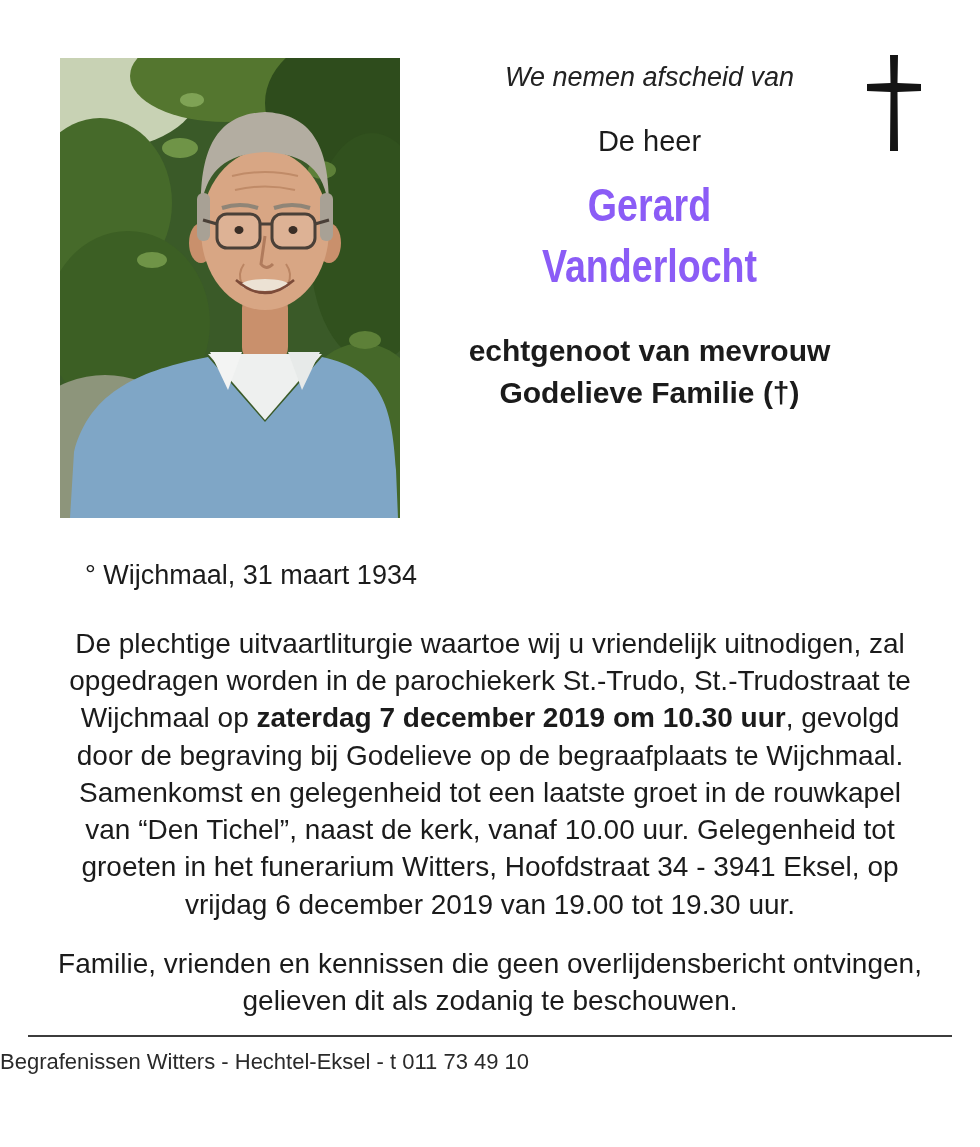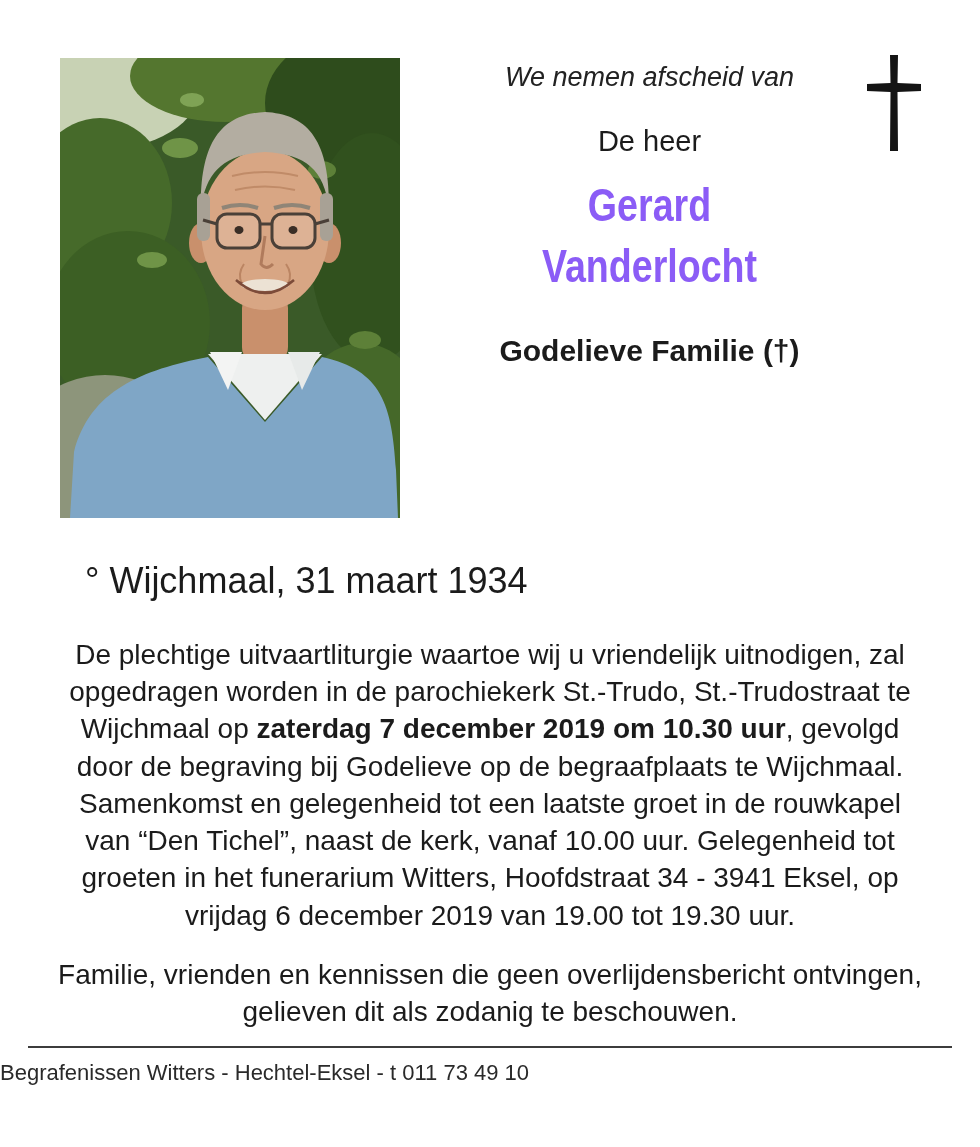--- a/index.html
+++ b/index.html
@@ -18,21 +18,21 @@
   .right-col { flex:1; text-align:center; padding-left:10px; }
   .intro { font-style:italic; font-size:27px; margin-top:4px; color:#222; }
   .salutation { font-size:29px; margin-top:32px; }
   .name { font-weight:bold; font-size:47px; line-height:1.3; margin-top:16px; color:#8b5cf6; }
   .name > div { transform:scaleX(0.8); transform-origin:50% 50%; white-space:nowrap; }
   .spouse { font-weight:bold; font-size:30px; line-height:1.4; margin-top:34px; }
 
   .cross { position:absolute; top:55px; right:55px; width:62px; height:96px; }
   .cross svg { display:block; width:100%; height:100%; }
 
-  .dates { display:flex; justify-content:space-between; padding:0 85px; margin-top:42px; font-size:36px;gap:44px; }
+  .dates { display:flex; justify-content:space-between; padding:0 85px; margin-top:42px; font-size:27px;gap:44px; }
 
   .body-text { text-align:center; font-size:28px; line-height:1.33; width:860px; margin:34px auto 0; }
   .bold { font-weight:bold; }
 
   .notice { text-align:center; font-size:28px; line-height:1.33; width:900px; margin:22px auto 0; }
 
   .footer-line { border-top:2px solid #3c3c3c; width:924px; margin:16px auto 0; }
   .footer { text-align:left; font-size:22px; margin-top:12px; color:#2a2a2a; }
 </style>
 </head>
@@ -104,20 +104,21 @@
     </div>
 
     <div class="right-col">
       <div class="intro">We nemen afscheid van</div>
       <div class="salutation">De heer</div>
       <div class="name">
         <div>Gerard</div>
         <div>Vanderlocht</div>
       </div>
       <div class="spouse">
+        <div>echtgenoot van mevrouw</div>
         <div>Godelieve Familie (†)</div>
       </div>
     </div>
   </div>
 
   <div class="cross">
     <svg viewBox="0 0 62 96">
       <polygon points="27,0 35,0 34.5,28 58,29 58,36 34.5,37 35,96 27,96 27.5,37 4,36 4,29 27.5,28" fill="#141414"></polygon>
     </svg>
   </div>

